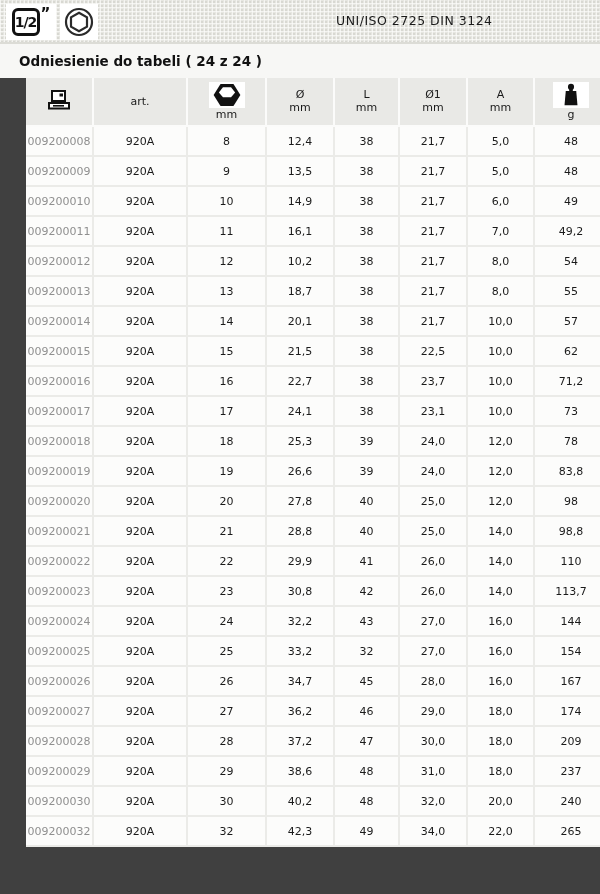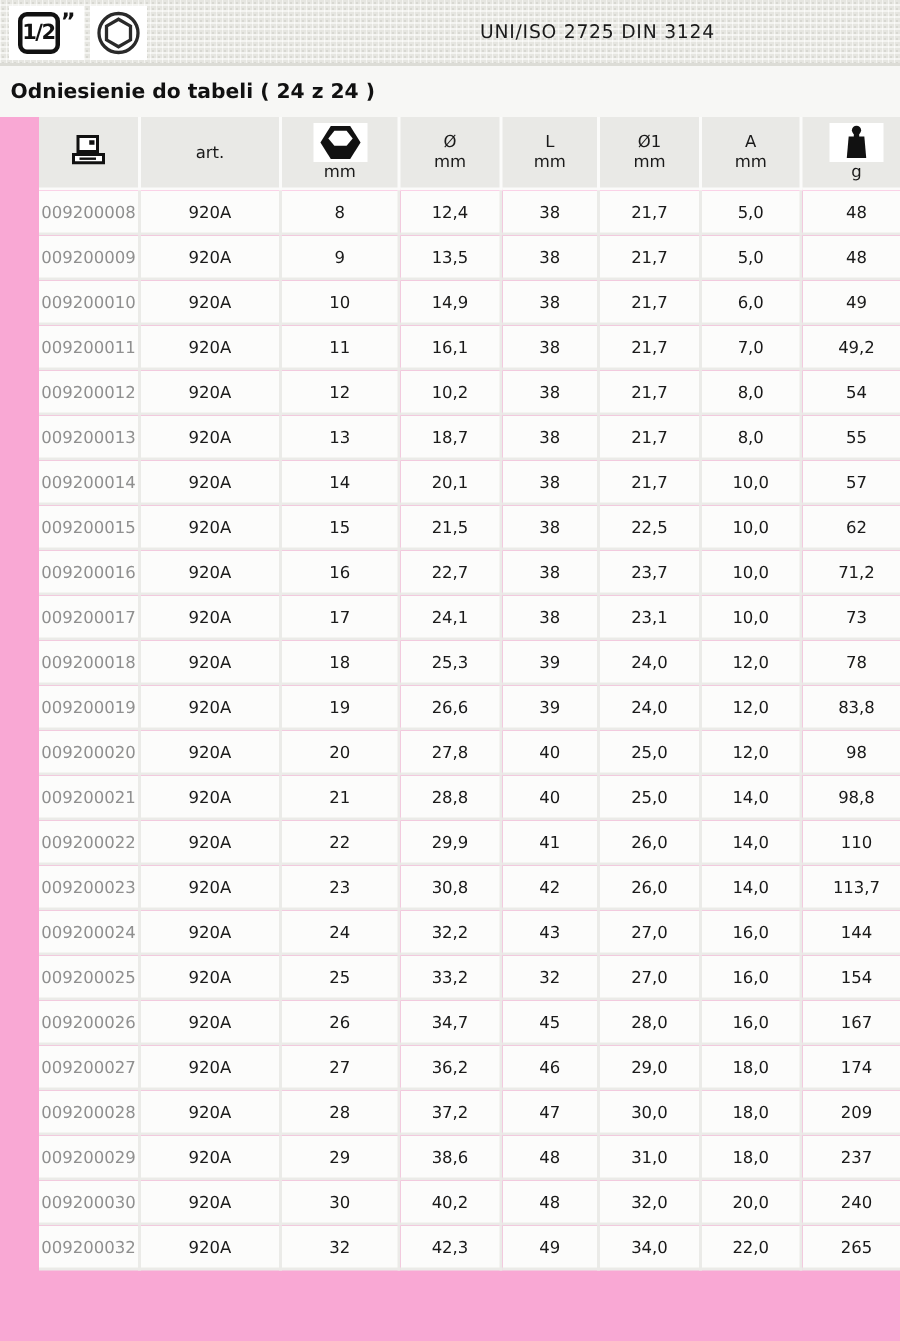--- a/index.html
+++ b/index.html
@@ -2,21 +2,21 @@
 <html><head>
 <meta charset="utf-8">
 <style>
   * { margin:0; padding:0; box-sizing:border-box; }
   html,body { width:600px; }
   body {
     font-family:"DejaVu Sans","Liberation Sans",sans-serif;
     background:#e4e4e0;
     color:#1c1c1c;
   }
-  .page { width:600px; height:894px; overflow:hidden; background:#f9a8d4; }
+  .page { width:600px; height:894px; overflow:hidden; background:#404040; }
 
   
   .topbar {
     position:relative; height:44px;
     background-color:#e6e6e1;
     background-image:
       linear-gradient(90deg, rgba(255,255,255,.55) 1px, transparent 1px),
       linear-gradient(0deg, rgba(255,255,255,.55) 1px, transparent 1px),
       radial-gradient(circle, #d8d8d2 1px, transparent 1px);
     background-size:4px 4px, 4px 4px, 4px 4px;
@@ -32,29 +32,29 @@
     width:28px; height:28px; border:3px solid #111; border-radius:6px;
     display:flex; align-items:center; justify-content:center;
     font-weight:bold; font-size:14px; letter-spacing:-1px; color:#111;
     background:#fff;
   }
   .inch-mark {
     font-weight:bold; font-size:15px; color:#111;
     align-self:flex-start; margin-top:1px; margin-left:1px;
   }
   .standard {
-    position:absolute; left:320px; top:13px;
+    position:absolute; left:336px; top:13px;
     font-size:12.5px; color:#1a1a1a; letter-spacing:0.5px;
   }
 
   
   .heading {
     height:34px; background:#f7f7f5;
     display:flex; align-items:center;
-    padding-left:7px;
+    padding-left:19px;
     font-size:13.5px; font-weight:bold; color:#111;
   }
 
   
   table { width:600px; table-layout:fixed; border-collapse:collapse;margin-left:26px; }
   col.c-code{width:67px;} col.c-art{width:94px;} col.c-hex{width:79px;}
   col.c-d{width:68px;}   col.c-L{width:65px;}   col.c-d1{width:68px;}
   col.c-A{width:67px;}   col.c-g{width:74px;}   col.c-sliver{width:18px;}
 
   thead th {

